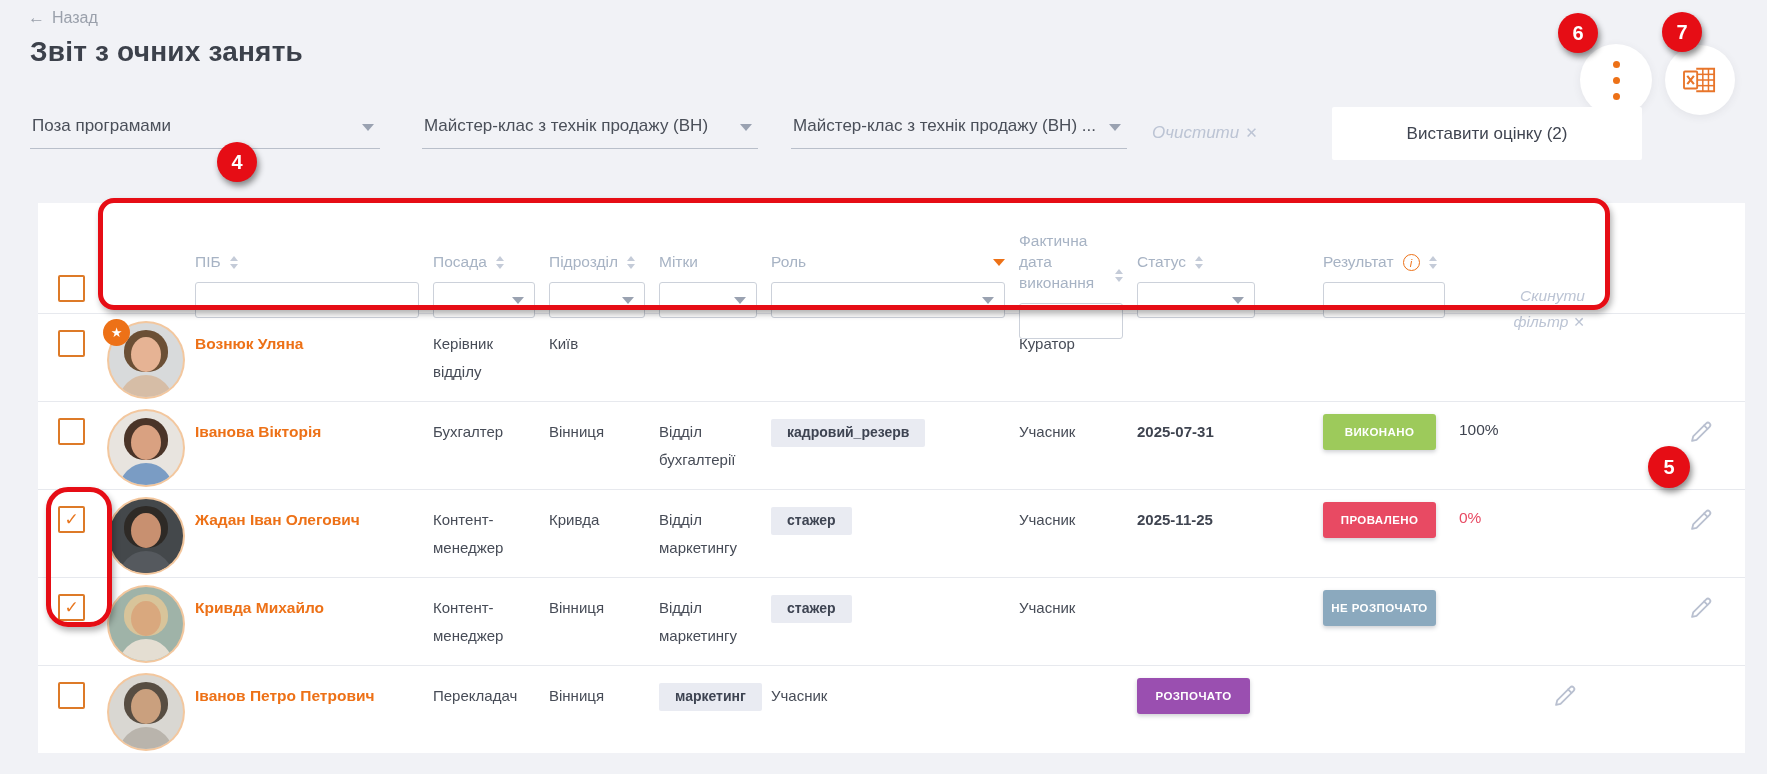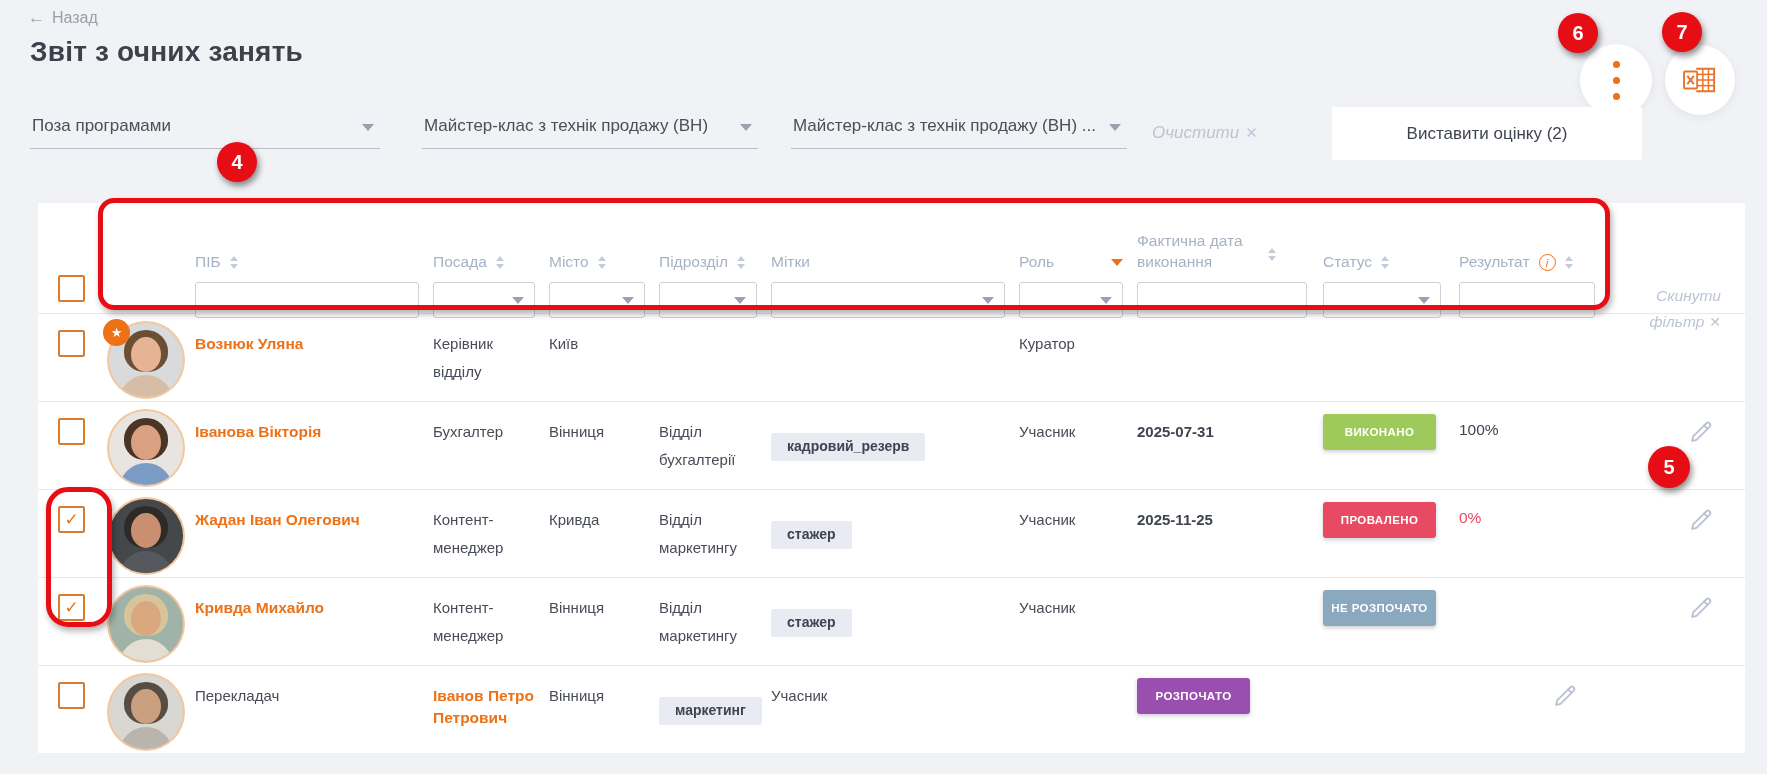--- a/index.html
+++ b/index.html
@@ -65,21 +65,21 @@
   .avatar { position:relative; margin:9px 0 0 6px; width:74px; height:74px; }
   .avatar-inner { width:74px; height:74px; border-radius:50%; overflow:hidden; position:relative; box-shadow:0 0 0 2px #f3c79e; }
   .av-hair { position:absolute; top:7px; left:50%; transform:translateX(-50%); width:44px; height:42px; border-radius:50% 50% 46% 46%; }
   .av-head { position:absolute; top:14px; left:50%; transform:translateX(-50%); width:30px; height:35px; border-radius:50%; }
   .av-body { position:absolute; bottom:-8px; left:50%; transform:translateX(-50%); width:54px; height:30px; border-radius:27px 27px 0 0; }
   .star-badge { position:absolute; top:-4px; left:-6px; width:27px; height:27px; border-radius:50%; background:#ed7117;
                 color:#fff; font-size:13px; display:flex; align-items:center; justify-content:center; }
 
   .cell { padding:16px 12px 8px 0; font-size:15px; line-height:1.85; }
   .name-link { font-weight:700; color:#ed7117; font-size:15.5px; cursor:pointer; line-height:1.4; display:inline-block; padding-top:3px; }
-  .tag { display:inline-block; margin-top:15px; background:#e9ebf2; color:#3e4452; font-weight:700; font-size:14px;
+  .tag { display:inline-block; margin-top:1px; background:#e9ebf2; color:#3e4452; font-weight:700; font-size:14px;
          padding:4px 16px; border-radius:2px; line-height:1.4;text-align:right; }
   .date-cell { font-weight:700; color:#3f4450; }
   .status-badge { display:block; width:113px; margin-top:0; padding:9px 6px; border-radius:3px; text-align:center;
                   color:#fff; font-weight:700; font-size:11.5px; letter-spacing:.4px; line-height:1.6;
                   box-shadow:0 2px 4px rgba(60,65,80,.25); }
   .result-cell { font-weight:400; font-size:15.5px; padding-top:14px; }
   .pencil-cell { text-align:right; padding:16px 30px 0 0; }
   .pencil-cell svg { cursor:pointer; }
 
   
@@ -165,30 +165,20 @@
             <span class="lbl">Посада</span>
           <span class="sort">
               <i class="up"></i>
               <i class="dn"></i>
             </span>
           </div>
         <div class="fctrl fselect"></div>
       </div>
       <div class="hcell">
         <div class="hlabel">
-            <span class="lbl">Місто</span>
-          <span class="sort">
-              <i class="up"></i>
-              <i class="dn"></i>
-            </span>
-          </div>
-        <div class="fctrl fselect"></div>
-      </div>
-      <div class="hcell">
-        <div class="hlabel">
             <span class="lbl">Підрозділ</span>
           <span class="sort">
               <i class="up"></i>
               <i class="dn"></i>
             </span>
           </div>
         <div class="fctrl fselect"></div>
       </div>
       <div class="hcell">
         <div class="hlabel">
@@ -368,22 +358,22 @@
         </div>
       <div>
         <div class="avatar">
           <div class="avatar-inner" style="background-color: rgb(217, 215, 210);">
             <div class="av-hair" style="background-color: rgb(87, 77, 66);"></div>
             <div class="av-head" style="background-color: rgb(202, 160, 126);"></div>
             <div class="av-body" style="background-color: rgb(185, 180, 172);"></div>
           </div>
         </div>
       </div>
+      <div class="cell"><span class="name-link">Іванов Петро Петрович</span></div>
       <div class="cell">Перекладач</div>
-      <div class="cell"><span class="name-link">Іванов Петро Петрович</span></div>
       <div class="cell">Вінниця</div>
       <div class="cell"><span class="tag">маркетинг</span></div>
       <div class="cell">Учасник</div>
       <div class="cell date-cell"></div>
       <div class="cell" style="padding-top:12px">
         <span class="status-badge" style="background-color: rgb(154, 79, 176);">РОЗПОЧАТО</span>
       </div>
       <div class="cell result-cell"></div>
       <div class="pencil-cell">
         <svg width="27" height="27" viewBox="0 0 24 24" fill="none" stroke="#b9c0d0" stroke-width="1.6" stroke-linejoin="round">

